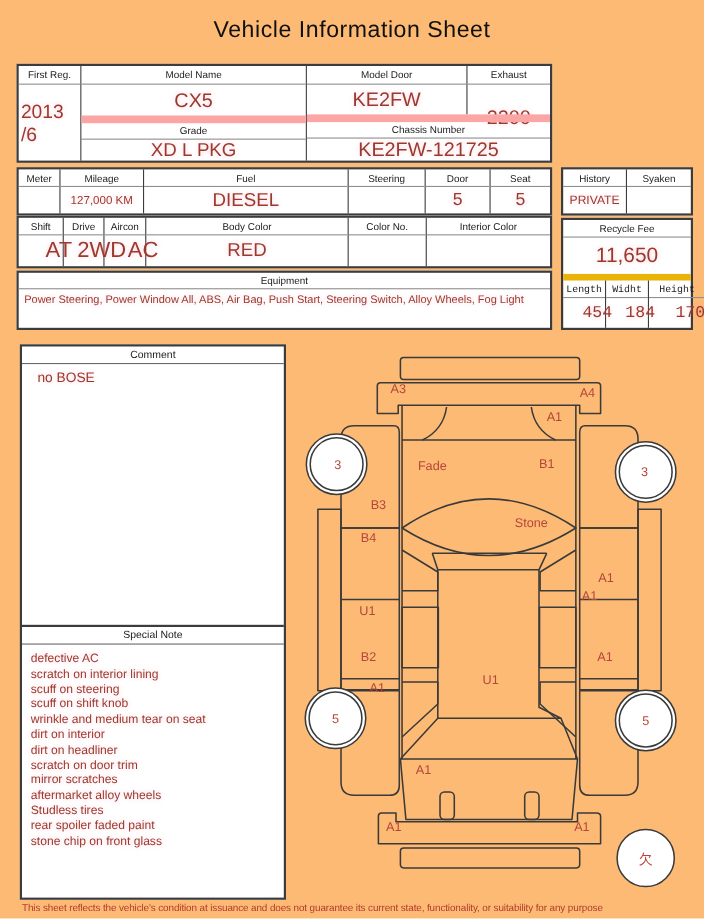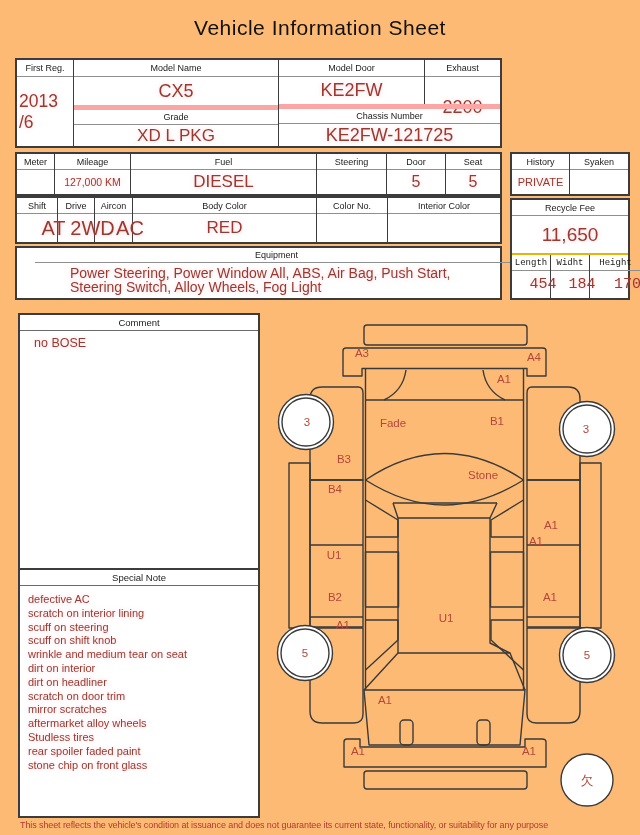--- a/index.html
+++ b/index.html
@@ -9,32 +9,32 @@
          font-size:21px;letter-spacing:.5px;color:#111;}
   .box{position:absolute;border:2px solid #3c3c3c;background:#fff;
        box-sizing:border-box;display:flex;}
   .col,.cell{display:flex;flex-direction:column;box-sizing:border-box;
        border-right:1px solid #3c3c3c;}
   .col:last-child,.cell:last-child{border-right:none;}
   .hdr{flex:none;height:15px;display:flex;align-items:center;justify-content:center;
        font-size:9px;color:#1a1a1a;border-bottom:1px solid #8f8f8f;}
   .hdr16{height:16px;}
   .hdr14{height:14px;}
-  .topline{border-top:5px solid #fca5a5;}
+  .topline{border-top:7px solid #fca5a5;}
   .val{flex:1;display:flex;align-items:center;justify-content:center;
        color:#9a392d;text-shadow:0 0 5px rgba(255,150,175,.45);}
   .fs18{font-size:18px;} .fs17{font-size:17px;} .fs16{font-size:16px;}
   .fs15{font-size:15px;margin-left:24px;} .fs14{font-size:20px;margin-left:33px;} .fs22{font-size:22px;}
   .fs19{font-size:19px;} .fs11{font-size:11px;} .fs10{font-size:10.5px;}
   .subrow{display:flex;flex:none;height:44px;}
   .subcol{display:flex;flex-direction:column;box-sizing:border-box;}
   .firstreg{flex-direction:column;align-items:flex-start;justify-content:center;
        padding-left:2px;font-size:17.5px;line-height:21px;}
   .redtext{color:#9a392d;text-shadow:0 0 5px rgba(255,150,175,.45);}
-  .equip-text{padding:3px 5px 0 5px;font-size:14px;line-height:14px;margin-left:48px;}
+  .equip-text{padding:3px 5px 0 5px;font-size:10px;line-height:14px;}
   .sec-hdr{flex:none;height:15px;display:flex;align-items:center;justify-content:center;
        font-size:9.5px;color:#1a1a1a;border-bottom:1px solid #6a6a6a;}
   .comment-content{flex:none;height:237px;padding:5px 14px;font-size:12.5px;box-sizing:border-box;}
   .special-wrap{flex:1;display:flex;flex-direction:column;border-top:2px solid #3c3c3c;}
   .special-items{flex:1;padding:7px 4px 0 8px;font-size:11px;line-height:13.8px;}
   .diagram{position:absolute;left:270px;top:310px;width:370px;height:500px;}
   .diagram text{font-size:11.5px;fill:#b5473a;text-anchor:middle;
        font-family:"Liberation Sans",sans-serif;}
   .diagram text.big{font-size:13px;}
   .disclaimer{position:absolute;left:20px;top:820px;width:614px;font-size:9px;
@@ -127,38 +127,38 @@
       <div class="hdr">Color No.</div>
       <div class="val fs11"></div>
     </div>
     <div class="cell" style="width:112px;">
       <div class="hdr">Interior Color</div>
       <div class="val fs11"></div>
     </div>
   </div>
 
   <div class="box" style="left:15px;top:246px;width:487px;height:54px;flex-direction:column;">
-    <div class="hdr hdr14" style="width:100%;margin-left:18px;">Equipment</div>
+    <div class="hdr hdr14" style="width:100%;">Equipment</div>
     <div class="equip-text redtext">Power Steering, Power Window All, ABS, Air Bag, Push Start, Steering Switch, Alloy Wheels, Fog Light</div>
   </div>
 
 
   <div class="box" style="left:510px;top:152px;width:120px;height:44px;">
     <div class="cell" style="width:58px;">
       <div class="hdr">History</div>
       <div class="val fs11">PRIVATE</div>
     </div>
     <div class="cell" style="flex:1;">
       <div class="hdr">Syaken</div>
       <div class="val fs11"></div>
     </div>
   </div>
 
   <div class="box" style="left:510px;top:198px;width:120px;height:102px;flex-direction:column;">
-    <div class="subcol" style="flex:none;height:55px;border-bottom:2px solid #eab308;">
+    <div class="subcol" style="flex:none;height:55px;border-bottom:6px solid #eab308;">
       <div class="hdr">Recycle Fee</div>
       <div class="val fs19">11,650</div>
     </div>
     <div class="subrow" style="flex:1;height:auto;font-family:Liberation Mono, monospace;">
       <div class="cell" style="width:39px;">
         <div class="hdr">Length</div>
         <div class="val fs15">454</div>
       </div>
       <div class="cell" style="width:39px;">
         <div class="hdr">Widht</div>

